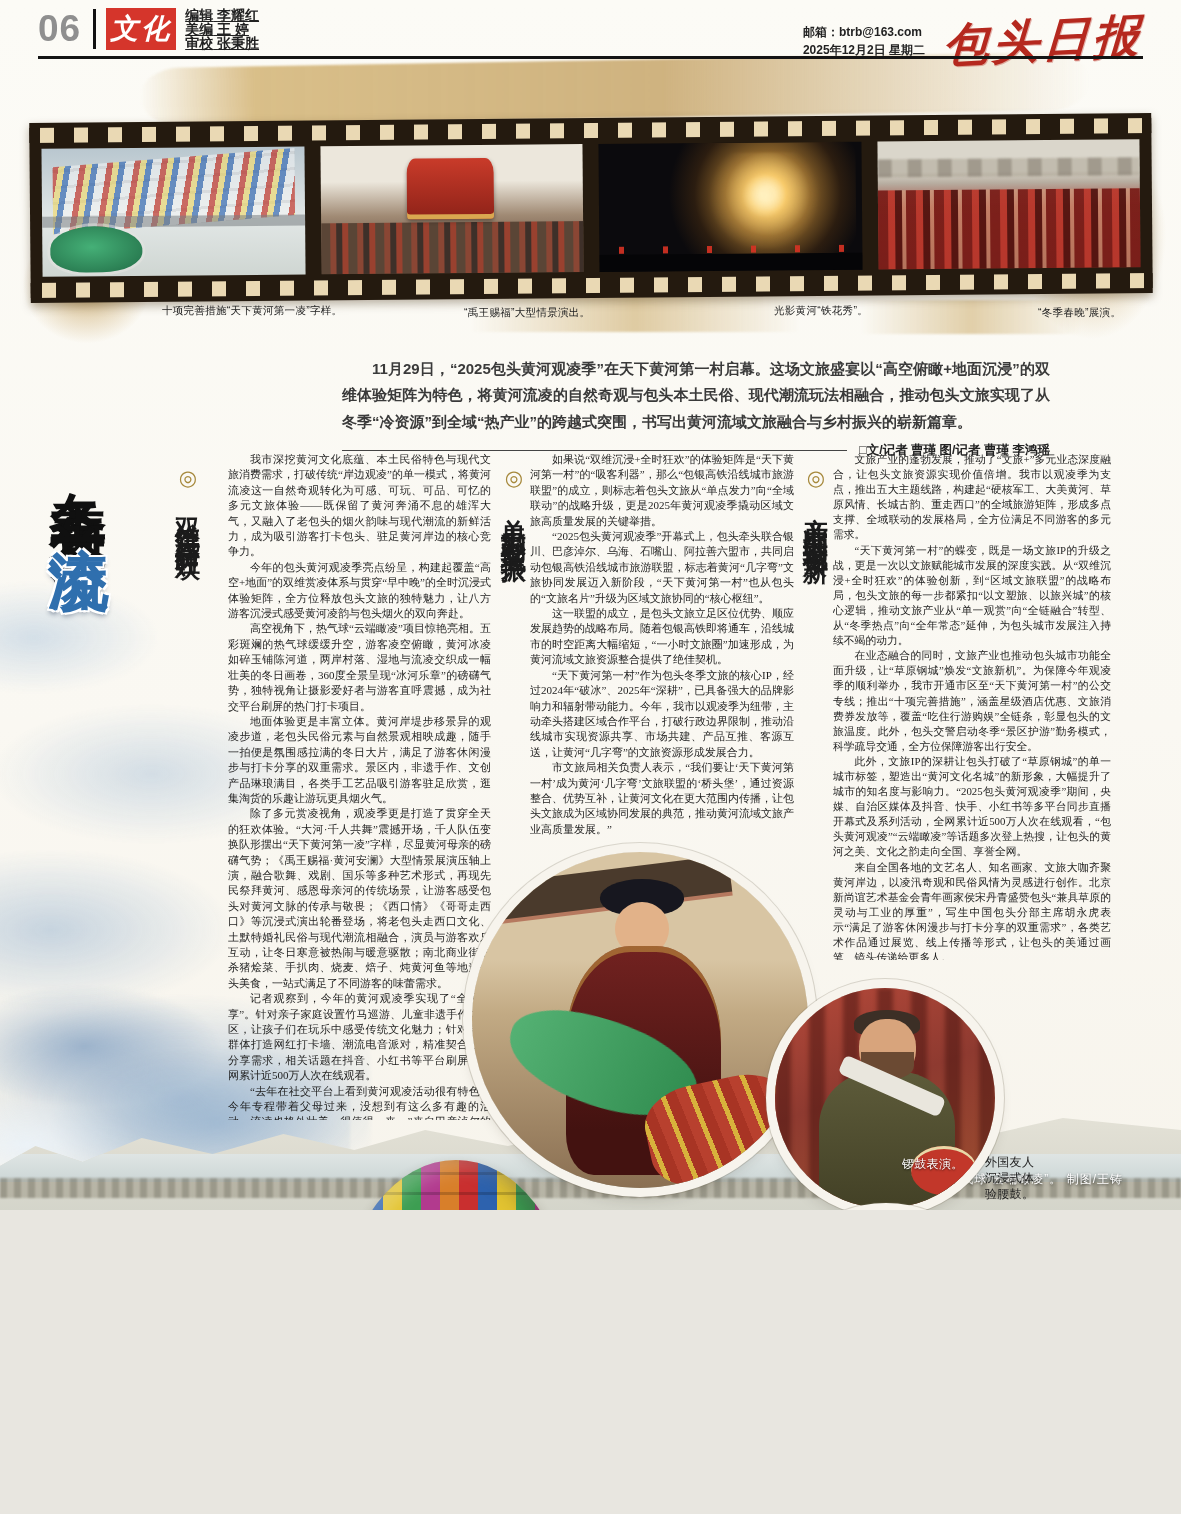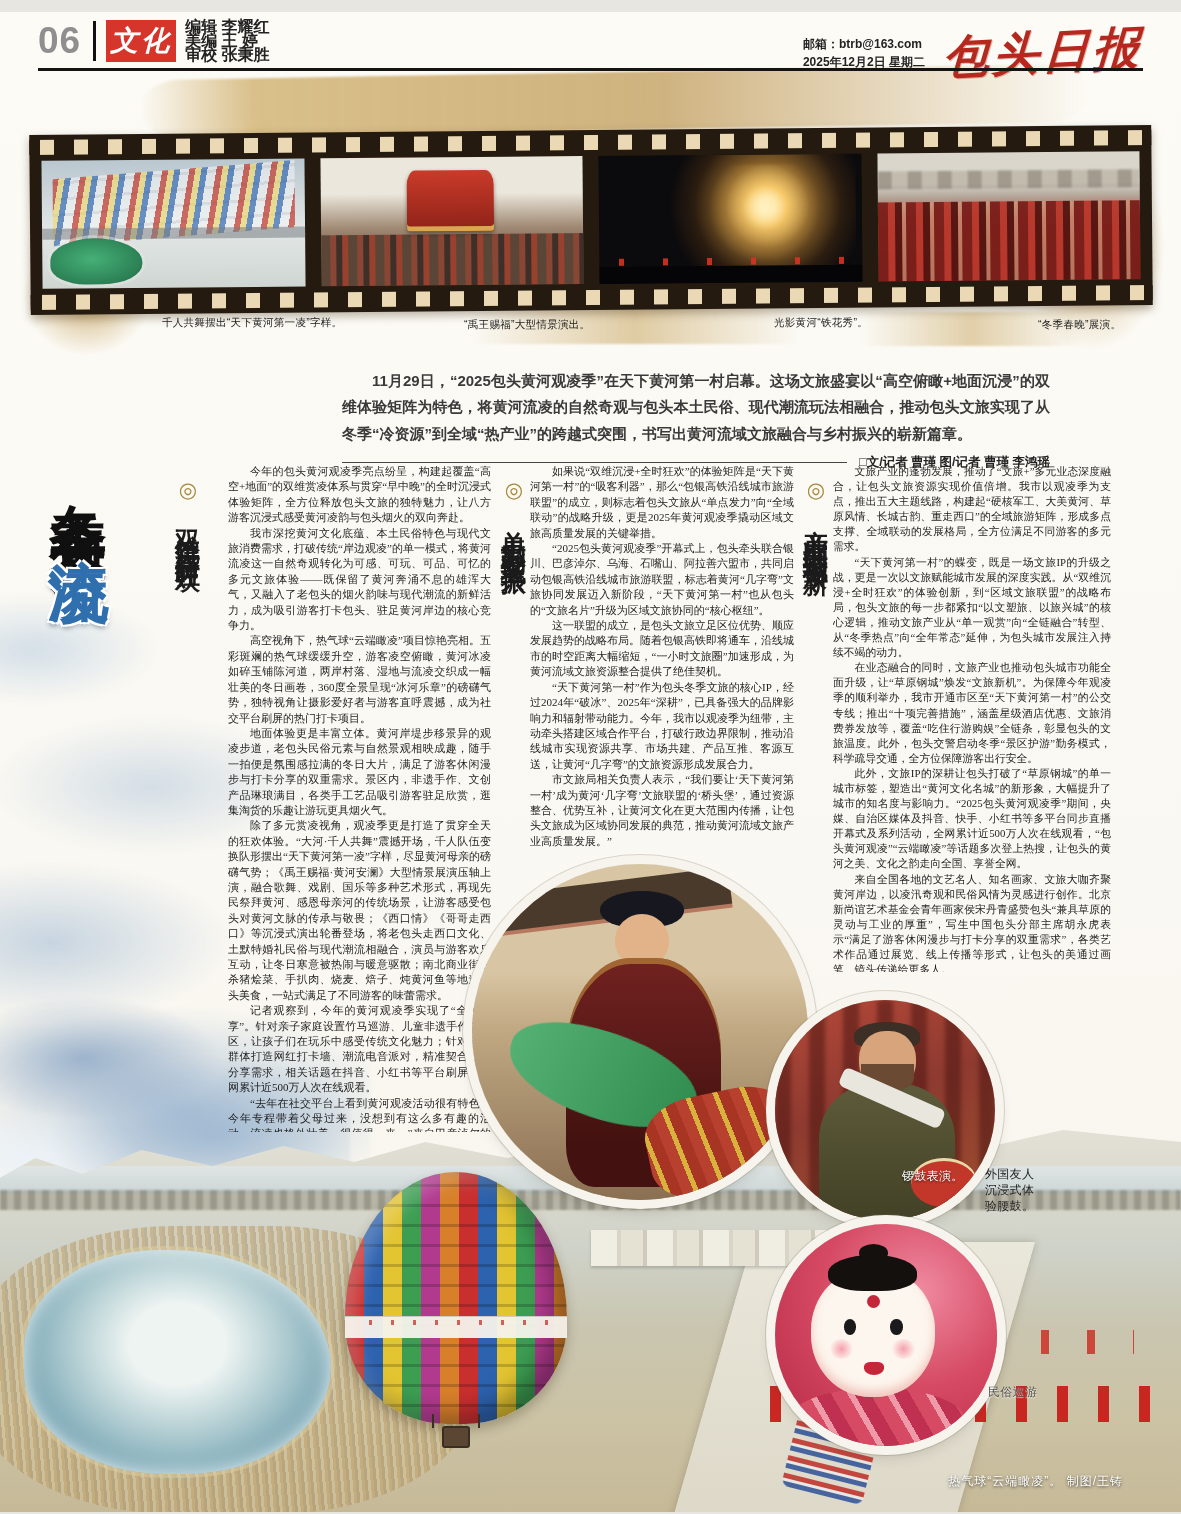--- a/index.html
+++ b/index.html
@@ -1,29 +1,29 @@
 <!DOCTYPE html>
 <html><head>
 <meta charset="utf-8">
 <style>
   * { margin:0; padding:0; box-sizing:border-box; }
   html,body { background:#e8e6e0; }
   #page {
-    position:relative; width:1181px; height:1500px; margin:12px auto;
+    position:relative; width:1181px; height:1210px; margin:0 auto;
     background:linear-gradient(180deg,#fcfbf6 0%,#faf8f2 60%,#f7f4ec 100%);
     overflow:hidden; font-family:"Liberation Sans", sans-serif; color:#1f1f1f;
   }
   
   .hdr { position:absolute; left:38px; top:8px; right:38px; height:46px; z-index:6; }
   .hdr-left { position:absolute; left:0; top:0; display:flex; align-items:center; }
   .pagenum { font-size:37px; font-weight:700; color:#8f8f8f; letter-spacing:1px; }
   .hdr-div { width:3px; height:40px; background:#111; margin:0 10px 0 12px; }
   .section-box { width:70px; height:42px; background:#d5352b; color:#fff; display:flex; align-items:center; justify-content:center;
     font-size:28px; font-weight:900; font-family:"Liberation Serif",serif; font-style:italic; letter-spacing:3px; }
-  .staff { margin-left:9px; font-size:16px; font-weight:700; color:#222; line-height:14px; }
+  .staff { margin-left:9px; font-size:14px; font-weight:700; color:#222; line-height:14px;text-decoration:underline; }
   .staff div { white-space:nowrap; }
   .hdr-right { position:absolute; right:0; top:2px; display:flex; align-items:center; gap:18px; }
   .contact { font-size:12px; font-weight:700; color:#222; line-height:18px; text-align:left; }
   .masthead { font-size:46px; color:#b5281e; font-weight:700; font-family:"Liberation Serif",serif;
     font-style:italic; letter-spacing:4px; transform:rotate(-3deg) skewX(-6deg); text-shadow:1px 1px 0 rgba(181,40,30,.35); }
   .hdr-rule { position:absolute; left:38px; right:38px; top:56px; border-top:3px solid #141414; z-index:6; }
   
   .gold { position:absolute; z-index:1; }
   .gold-a { left:140px; top:60px; width:950px; height:58px; border-radius:40px/50%;
     background:linear-gradient(90deg, rgba(205,170,100,0) 0%, rgba(206,171,101,.75) 12%, rgba(188,148,78,.7) 55%, rgba(205,170,100,0) 100%);
@@ -234,21 +234,21 @@
         <div class="burst2"></div>
         <div class="lanterns"></div>
         <div class="sil"></div>
       </div>
       <div class="frame f4">
         <div class="trees"></div>
         <div class="crowd"></div>
       </div>
     </div>
   </div>
-  <div class="strip-cap" style="left:162px; top:304px;">千人共舞摆出“天下黄河第一凌”字样。</div>
+  <div class="strip-cap" style="left:162px; top:304px;">十项完善措施“天下黄河第一凌”字样。</div>
   <div class="strip-cap" style="left:464px; top:306px;">“禹王赐福”大型情景演出。</div>
   <div class="strip-cap" style="left:774px; top:304px;">光影黄河“铁花秀”。</div>
   <div class="strip-cap" style="left:1038px; top:306px;">“冬季春晚”展演。</div>
 
   <div class="intro">
     <p>11月29日，“2025包头黄河观凌季”在天下黄河第一村启幕。这场文旅盛宴以“高空俯瞰+地面沉浸”的双维体验矩阵为特色，将黄河流凌的自然奇观与包头本土民俗、现代潮流玩法相融合，推动包头文旅实现了从冬季“冷资源”到全域“热产业”的跨越式突围，书写出黄河流域文旅融合与乡村振兴的崭新篇章。</p>
     <div class="byline-row">
       <span class="byline-rule"></span>
       <span class="byline">□文/记者 曹瑾  图/记者 曹瑾 李鸿瑶</span>
     </div>
@@ -256,22 +256,22 @@
 
   <div class="headline">
     <span class="hl-black">冬季来包赏</span><span class="hl-blue">流凌</span>
   </div>
 
   <div class="col-head ch1"><span class="ding">◎</span><span>双维沉浸与全时狂欢</span></div>
   <div class="col-head ch2"><span class="ding">◎</span><span>单点出彩到全域共振</span></div>
   <div class="col-head ch3"><span class="ding">◎</span><span>产业突围到城市焕新</span></div>
 
   <div class="col col1">
+    <p>我市深挖黄河文化底蕴、本土民俗特色与现代文旅消费需求，打破传统“岸边观凌”的单一模式，将黄河流凌这一自然奇观转化为可感、可玩、可品、可忆的多元文旅体验——既保留了黄河奔涌不息的雄浑大气，又融入了老包头的烟火韵味与现代潮流的新鲜活力，成为吸引游客打卡包头、驻足黄河岸边的核心竞争力。</p>
     <p>今年的包头黄河观凌季亮点纷呈，构建起覆盖“高空+地面”的双维赏凌体系与贯穿“早中晚”的全时沉浸式体验矩阵，全方位释放包头文旅的独特魅力，让八方游客沉浸式感受黄河凌韵与包头烟火的双向奔赴。</p>
-    <p>我市深挖黄河文化底蕴、本土民俗特色与现代文旅消费需求，打破传统“岸边观凌”的单一模式，将黄河流凌这一自然奇观转化为可感、可玩、可品、可忆的多元文旅体验——既保留了黄河奔涌不息的雄浑大气，又融入了老包头的烟火韵味与现代潮流的新鲜活力，成为吸引游客打卡包头、驻足黄河岸边的核心竞争力。</p>
     <p>高空视角下，热气球“云端瞰凌”项目惊艳亮相。五彩斑斓的热气球缓缓升空，游客凌空俯瞰，黄河冰凌如碎玉铺陈河道，两岸村落、湿地与流凌交织成一幅壮美的冬日画卷，360度全景呈现“冰河乐章”的磅礴气势，独特视角让摄影爱好者与游客直呼震撼，成为社交平台刷屏的热门打卡项目。</p>
     <p>地面体验更是丰富立体。黄河岸堤步移景异的观凌步道，老包头民俗元素与自然景观相映成趣，随手一拍便是氛围感拉满的冬日大片，满足了游客休闲漫步与打卡分享的双重需求。景区内，非遗手作、文创产品琳琅满目，各类手工艺品吸引游客驻足欣赏，逛集淘货的乐趣让游玩更具烟火气。</p>
     <p>除了多元赏凌视角，观凌季更是打造了贯穿全天的狂欢体验。“大河·千人共舞”震撼开场，千人队伍变换队形摆出“天下黄河第一凌”字样，尽显黄河母亲的磅礴气势；《禹王赐福·黄河安澜》大型情景展演压轴上演，融合歌舞、戏剧、国乐等多种艺术形式，再现先民祭拜黄河、感恩母亲河的传统场景，让游客感受包头对黄河文脉的传承与敬畏；《西口情》《哥哥走西口》等沉浸式演出轮番登场，将老包头走西口文化、土默特婚礼民俗与现代潮流相融合，演员与游客欢乐互动，让冬日寒意被热闹与暖意驱散；南北商业街的杀猪烩菜、手扒肉、烧麦、焙子、炖黄河鱼等地道包头美食，一站式满足了不同游客的味蕾需求。</p>
     <p>记者观察到，今年的黄河观凌季实现了“全民可享”。针对亲子家庭设置竹马巡游、儿童非遗手作体验区，让孩子们在玩乐中感受传统文化魅力；针对年轻群体打造网红打卡墙、潮流电音派对，精准契合社交分享需求，相关话题在抖音、小红书等平台刷屏，全网累计近500万人次在线观看。</p>
     <p>“去年在社交平台上看到黄河观凌活动很有特色，今年专程带着父母过来，没想到有这么多有趣的活动，流凌也格外壮美，很值得一来。”来自巴彦淖尔的游客李子萌的感受，正是观凌季吸引力的生动写照，让“来了不想走、走了还想来”成为包头文旅的鲜活名片。</p>
   </div>
   <div class="col col2">
     <p>如果说“双维沉浸+全时狂欢”的体验矩阵是“天下黄河第一村”的“吸客利器”，那么“包银高铁沿线城市旅游联盟”的成立，则标志着包头文旅从“单点发力”向“全域联动”的战略升级，更是2025年黄河观凌季撬动区域文旅高质量发展的关键举措。</p>
     <p>“2025包头黄河观凌季”开幕式上，包头牵头联合银川、巴彦淖尔、乌海、石嘴山、阿拉善六盟市，共同启动包银高铁沿线城市旅游联盟，标志着黄河“几字弯”文旅协同发展迈入新阶段，“天下黄河第一村”也从包头的“文旅名片”升级为区域文旅协同的“核心枢纽”。</p>
     <p>这一联盟的成立，是包头文旅立足区位优势、顺应发展趋势的战略布局。随着包银高铁即将通车，沿线城市的时空距离大幅缩短，“一小时文旅圈”加速形成，为黄河流域文旅资源整合提供了绝佳契机。</p>

